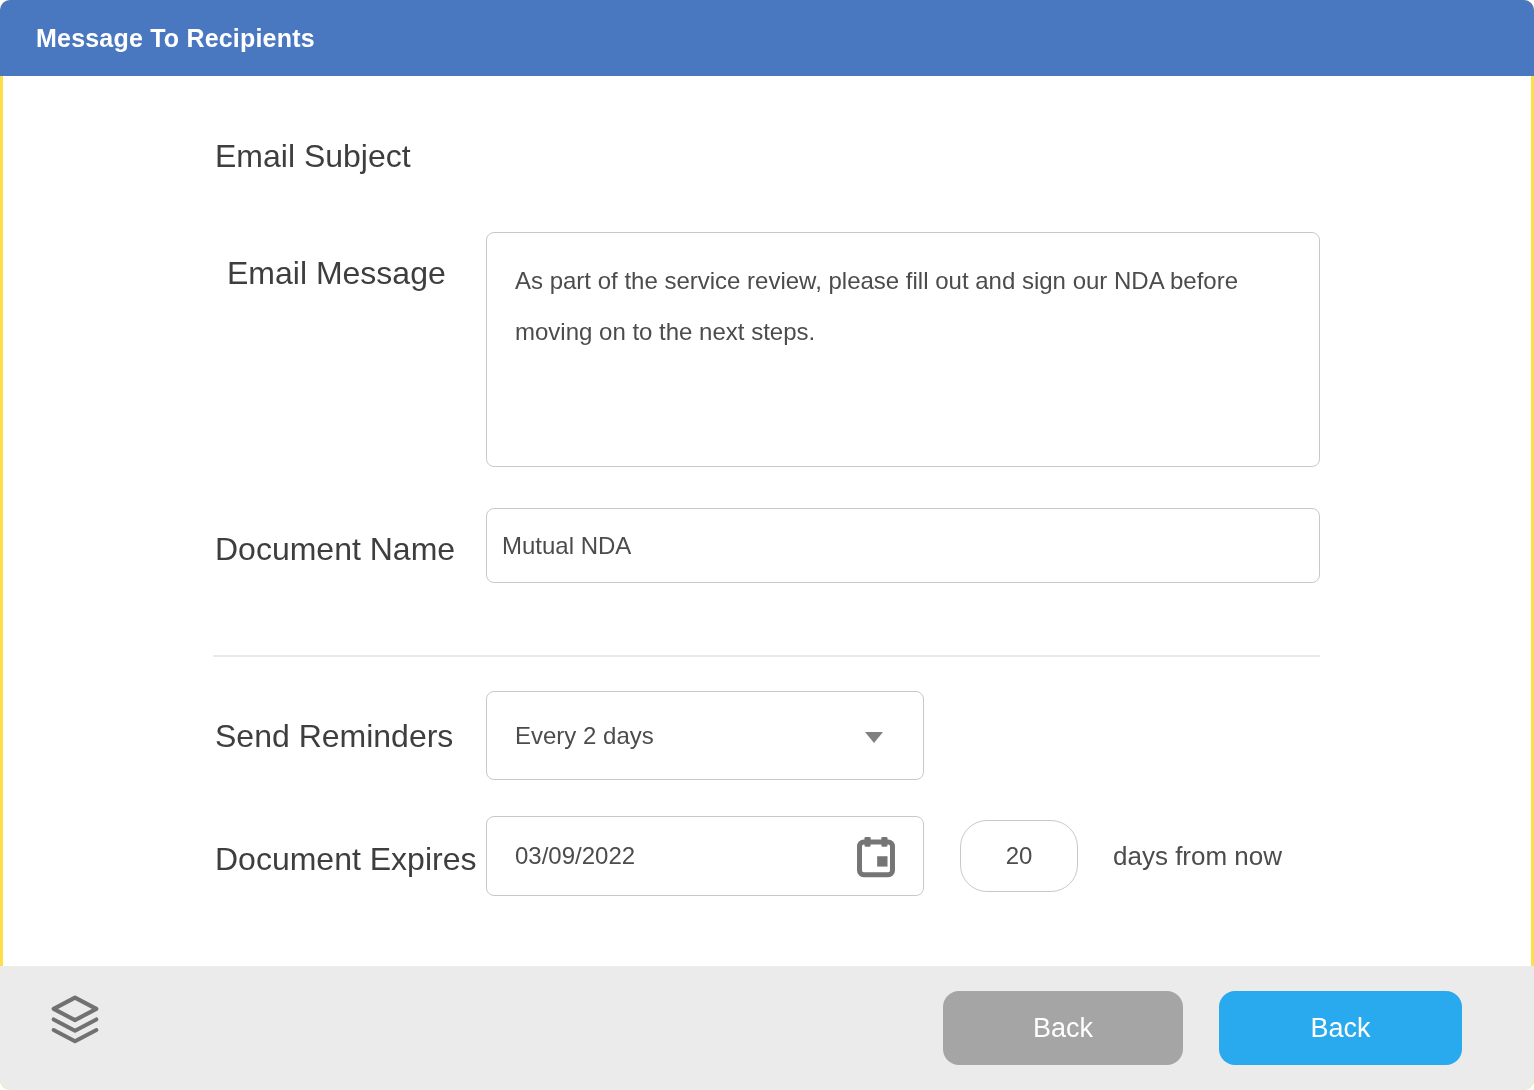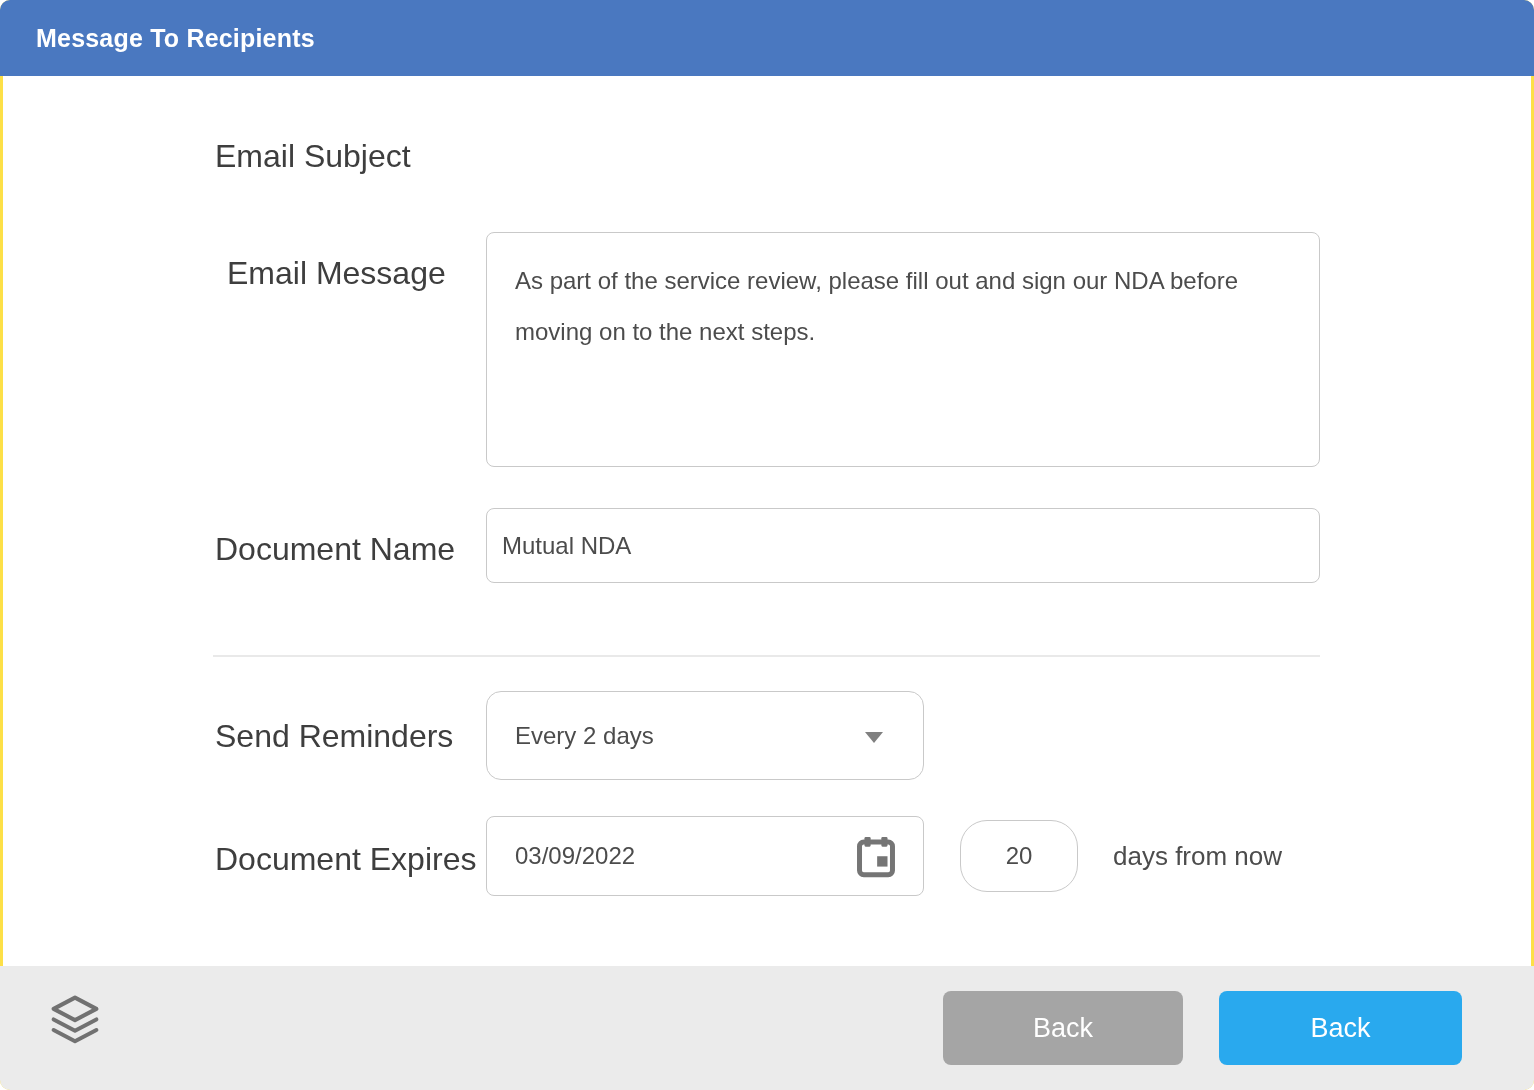--- a/index.html
+++ b/index.html
@@ -75,21 +75,20 @@
     background: #e9e9e9;
   }
   .select-box {
     position: absolute;
     left: 483px; top: 615px;
     width: 438px; height: 89px;
     display: flex;
     align-items: center;
     padding: 0 28px;
     cursor: pointer;
-    border-radius: 15px;
   }
   .select-arrow {
     position: absolute;
     right: 40px; top: 40px;
     width: 0; height: 0;
     border-left: 9px solid transparent;
     border-right: 9px solid transparent;
     border-top: 11px solid #808080;
   }
   .date-box {
@@ -129,21 +128,21 @@
     position: absolute;
     left: 48px; top: 26px;
     width: 54px; height: 54px;
     cursor: pointer;
   }
   .btn {
     position: absolute;
     top: 25px;
     height: 74px;
     border: none;
-    border-radius: 8px;
+    border-radius: 16px;
     color: #ffffff;
     font-family: "Liberation Sans", sans-serif;
     font-size: 27px;
     cursor: pointer;
   }
   .btn-back { left: 943px; width: 240px; background: var(--back-bg, #a5a5a5); }
   .btn-send { left: 1219px; width: 243px; background: var(--send-bg, #29a9ee); }
 </style>
 </head>
 <body>

